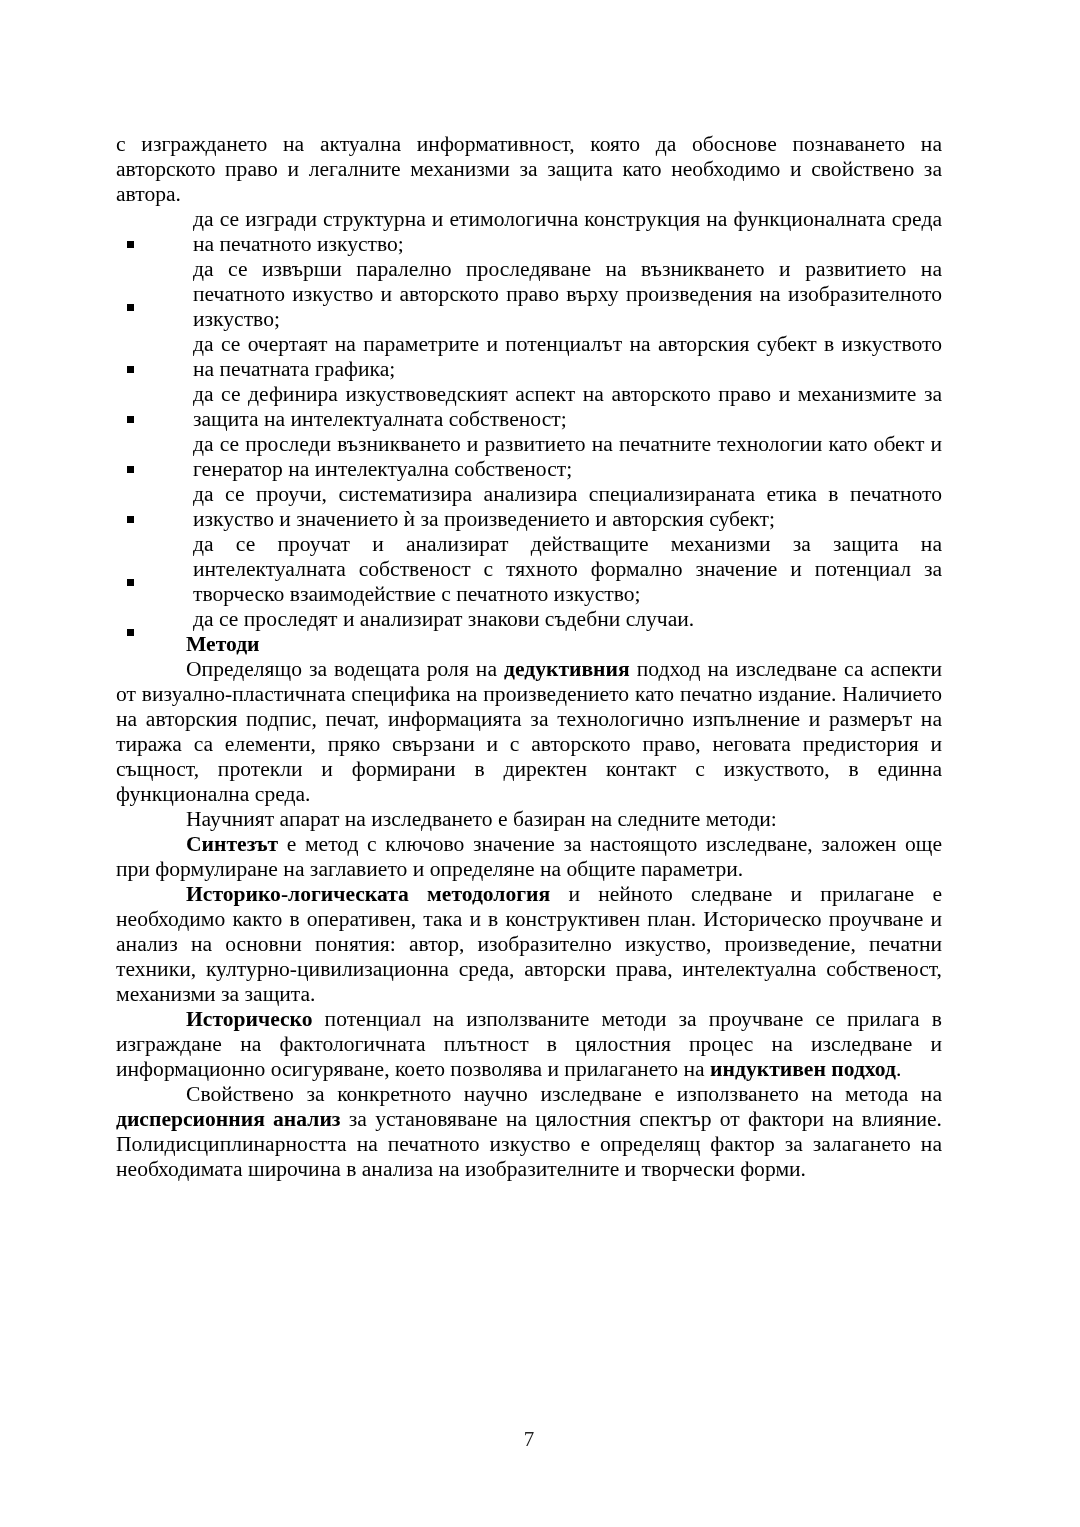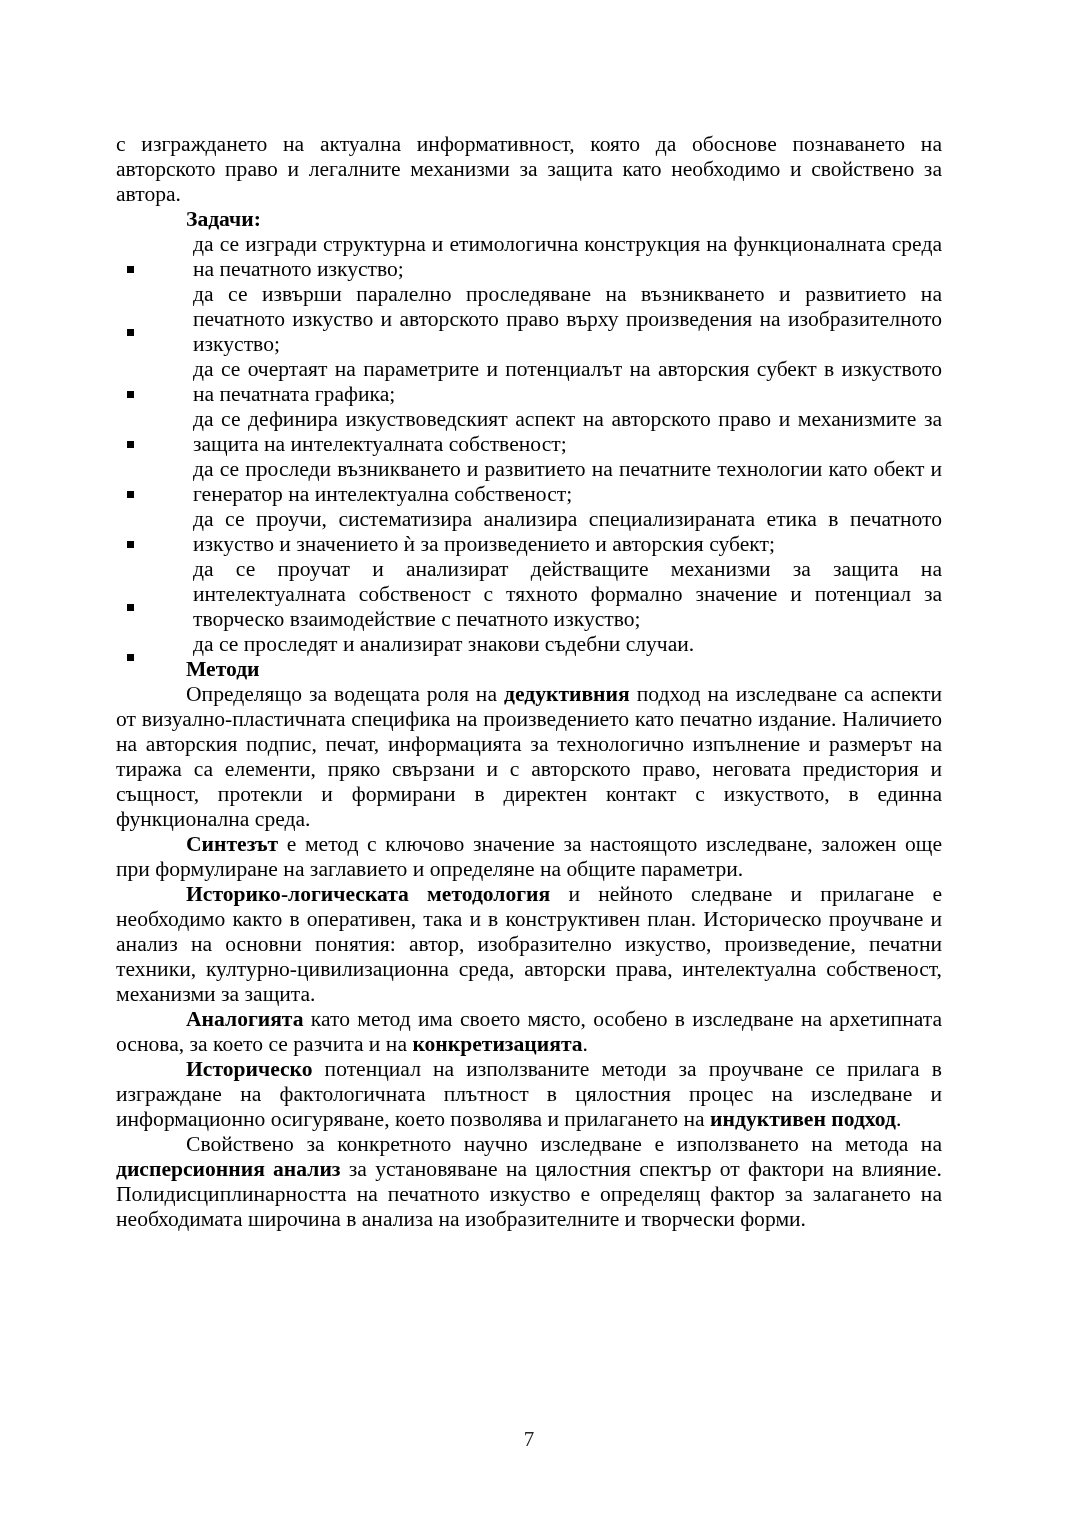--- a/index.html
+++ b/index.html
@@ -70,21 +70,20 @@
     line-height: 25px;
     color: #222222;
   }
 </style>
 </head>
 <body>
 
 <div class="page">
   <div class="content" id="document-content">
       <p class="para no-indent"><span>с изграждането на актуална информативност, която да обоснове познаването на авторското право и легалните механизми за защита като необходимо и свойствено за автора.</span></p>
-      <p class="heading"><span class="bold">Задачи:</span></p>
       <div class="bullet-item">
         <span class="bullet-gutter">
           <span class="bullet-marker"></span>
         </span>
         <span class="bullet-text"><span>да се изгради структурна и етимологична конструкция на функционалната среда на печатното изкуство;</span></span>
       </div>
       <div class="bullet-item">
         <span class="bullet-gutter">
           <span class="bullet-marker"></span>
         </span>
@@ -121,22 +120,22 @@
         <span class="bullet-text"><span>да се проучат и анализират действащите механизми за защита на интелектуалната собственост с тяхното формално значение и потенциал за творческо взаимодействие с печатното изкуство;</span></span>
       </div>
       <div class="bullet-item">
         <span class="bullet-gutter">
           <span class="bullet-marker"></span>
         </span>
         <span class="bullet-text"><span>да се проследят и анализират знакови съдебни случаи.</span></span>
       </div>
       <p class="heading"><span class="bold">Методи</span></p>
       <p class="para"><span>Определящо за водещата роля на </span><span class="bold">дедуктивния</span><span> подход на изследване са аспекти от визуално-пластичната специфика на произведението като печатно издание. Наличието на авторския подпис, печат, информацията за технологично изпълнение и размерът на тиража са елементи, пряко свързани и с авторското право, неговата предистория и същност, протекли и формирани в директен контакт с изкуството, в единна функционална среда.</span></p>
+      <p class="para"><span>Научният апарат на изследването е базиран на следните методи:</span></p>
       <p class="para"><span class="bold">Синтезът</span><span> е метод с ключово значение за настоящото изследване, заложен още при формулиране на заглавието и определяне на общите параметри.</span></p>
       <p class="para"><span class="bold">Историко-логическата методология</span><span> и нейното следване и прилагане е необходимо както в оперативен, така и в конструктивен план. Историческо проучване и анализ на основни понятия: автор, изобразително изкуство, произведение, печатни техники, културно-цивилизационна среда, авторски права, интелектуална собственост, механизми за защита.</span></p>
-      <p class="para"><span class="bold">Аналогията</span><span> като метод има своето място, особено в изследване на архетипната основа, за което се разчита и на </span><span class="bold">конкретизацията</span><span>.</span></p>
       <p class="para"><span class="bold">Историческо</span><span> потенциал на използваните методи за проучване се прилага в изграждане на фактологичната плътност в цялостния процес на изследване и информационно осигуряване, което позволява и прилагането на </span><span class="bold">индуктивен подход</span><span>.</span></p>
       <p class="para"><span>Свойствено за конкретното научно изследване е използването на метода на </span><span class="bold">дисперсионния анализ</span><span> за установяване на цялостния спектър от фактори на влияние. Полидисциплинарността на печатното изкуство е определящ фактор за залагането на необходимата широчина в анализа на изобразителните и творчески форми.</span></p>
     </div>
   <div class="footer">
     <span class="page-number">7</span>
   </div>
 </div>
 
 </body></html>

